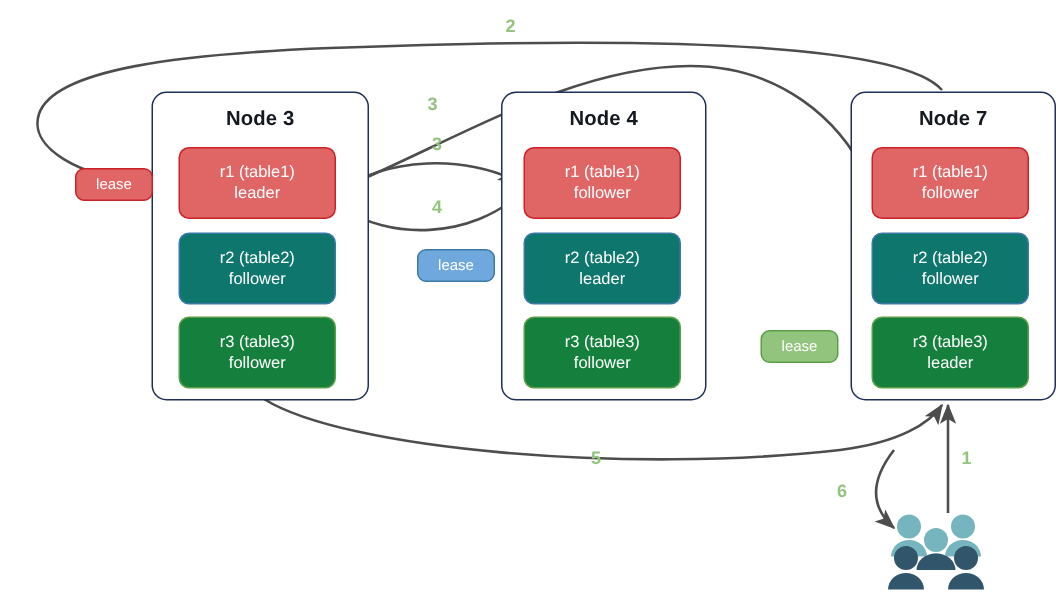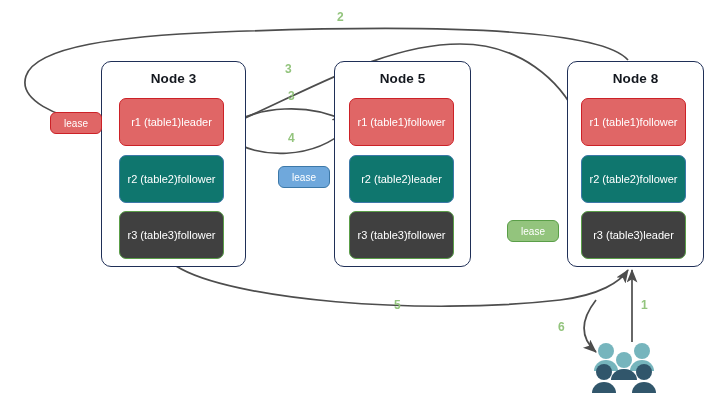--- a/index.html
+++ b/index.html
@@ -36,33 +36,33 @@
     color: #14181f;
     margin-top: 9px;
     letter-spacing: 0.1px;
   }
   
   .replica {
     position: absolute;
     box-sizing: border-box;
     border-radius: 7px;
     display: flex;
-    flex-direction: row;
+    flex-direction: column;
     align-items: center;
     justify-content: center;
     color: #ffffff;
     font-size: 11px;
     line-height: 14px;
     text-align: center;
     z-index: 6;
   }
   .replica .line { display: block; }
   .rep-red   { background: #e06666; border: 1.6px solid #cc2127; }
   .rep-blue  { background: #0f766e; border: 1.6px solid #3c78a8; }
-  .rep-green { background: #404040; border: 1.6px solid #5a9e48; text-align: center; }
+  .rep-green { background: #15803d; border: 1.6px solid #5a9e48; text-align: center; }
 
   
   .lease {
     position: absolute;
     box-sizing: border-box;
     border-radius: 6px;
     display: flex;
     align-items: center;
     justify-content: center;
     color: #ffffff;
@@ -153,37 +153,37 @@
   <div class="replica rep-blue" style="left:119px; top:155px; width:105px; height:48px;">
     <span class="line">r2 (table2)</span>
     <span class="line">follower</span>
   </div>
   <div class="replica rep-green" style="left:119px; top:211px; width:105px; height:48px;">
     <span class="line">r3 (table3)</span>
     <span class="line">follower</span>
   </div>
 
   <div class="node" style="left:334px; top:61px; width:137px; height:206px;">
-    <div class="node-title">Node 5</div>
+    <div class="node-title">Node 4</div>
   </div>
   <div class="replica rep-red" style="left:349px; top:98px; width:105px; height:48px;">
     <span class="line">r1 (table1)</span>
     <span class="line">follower</span>
   </div>
   <div class="replica rep-blue" style="left:349px; top:155px; width:105px; height:48px;">
     <span class="line">r2 (table2)</span>
     <span class="line">leader</span>
   </div>
   <div class="replica rep-green" style="left:349px; top:211px; width:105px; height:48px;">
     <span class="line">r3 (table3)</span>
     <span class="line">follower</span>
   </div>
 
   <div class="node" style="left:567px; top:61px; width:137px; height:206px;">
-    <div class="node-title">Node 8</div>
+    <div class="node-title">Node 7</div>
   </div>
   <div class="replica rep-red" style="left:581px; top:98px; width:105px; height:48px;">
     <span class="line">r1 (table1)</span>
     <span class="line">follower</span>
   </div>
   <div class="replica rep-blue" style="left:581px; top:155px; width:105px; height:48px;">
     <span class="line">r2 (table2)</span>
     <span class="line">follower</span>
   </div>
   <div class="replica rep-green" style="left:581px; top:211px; width:105px; height:48px;">

